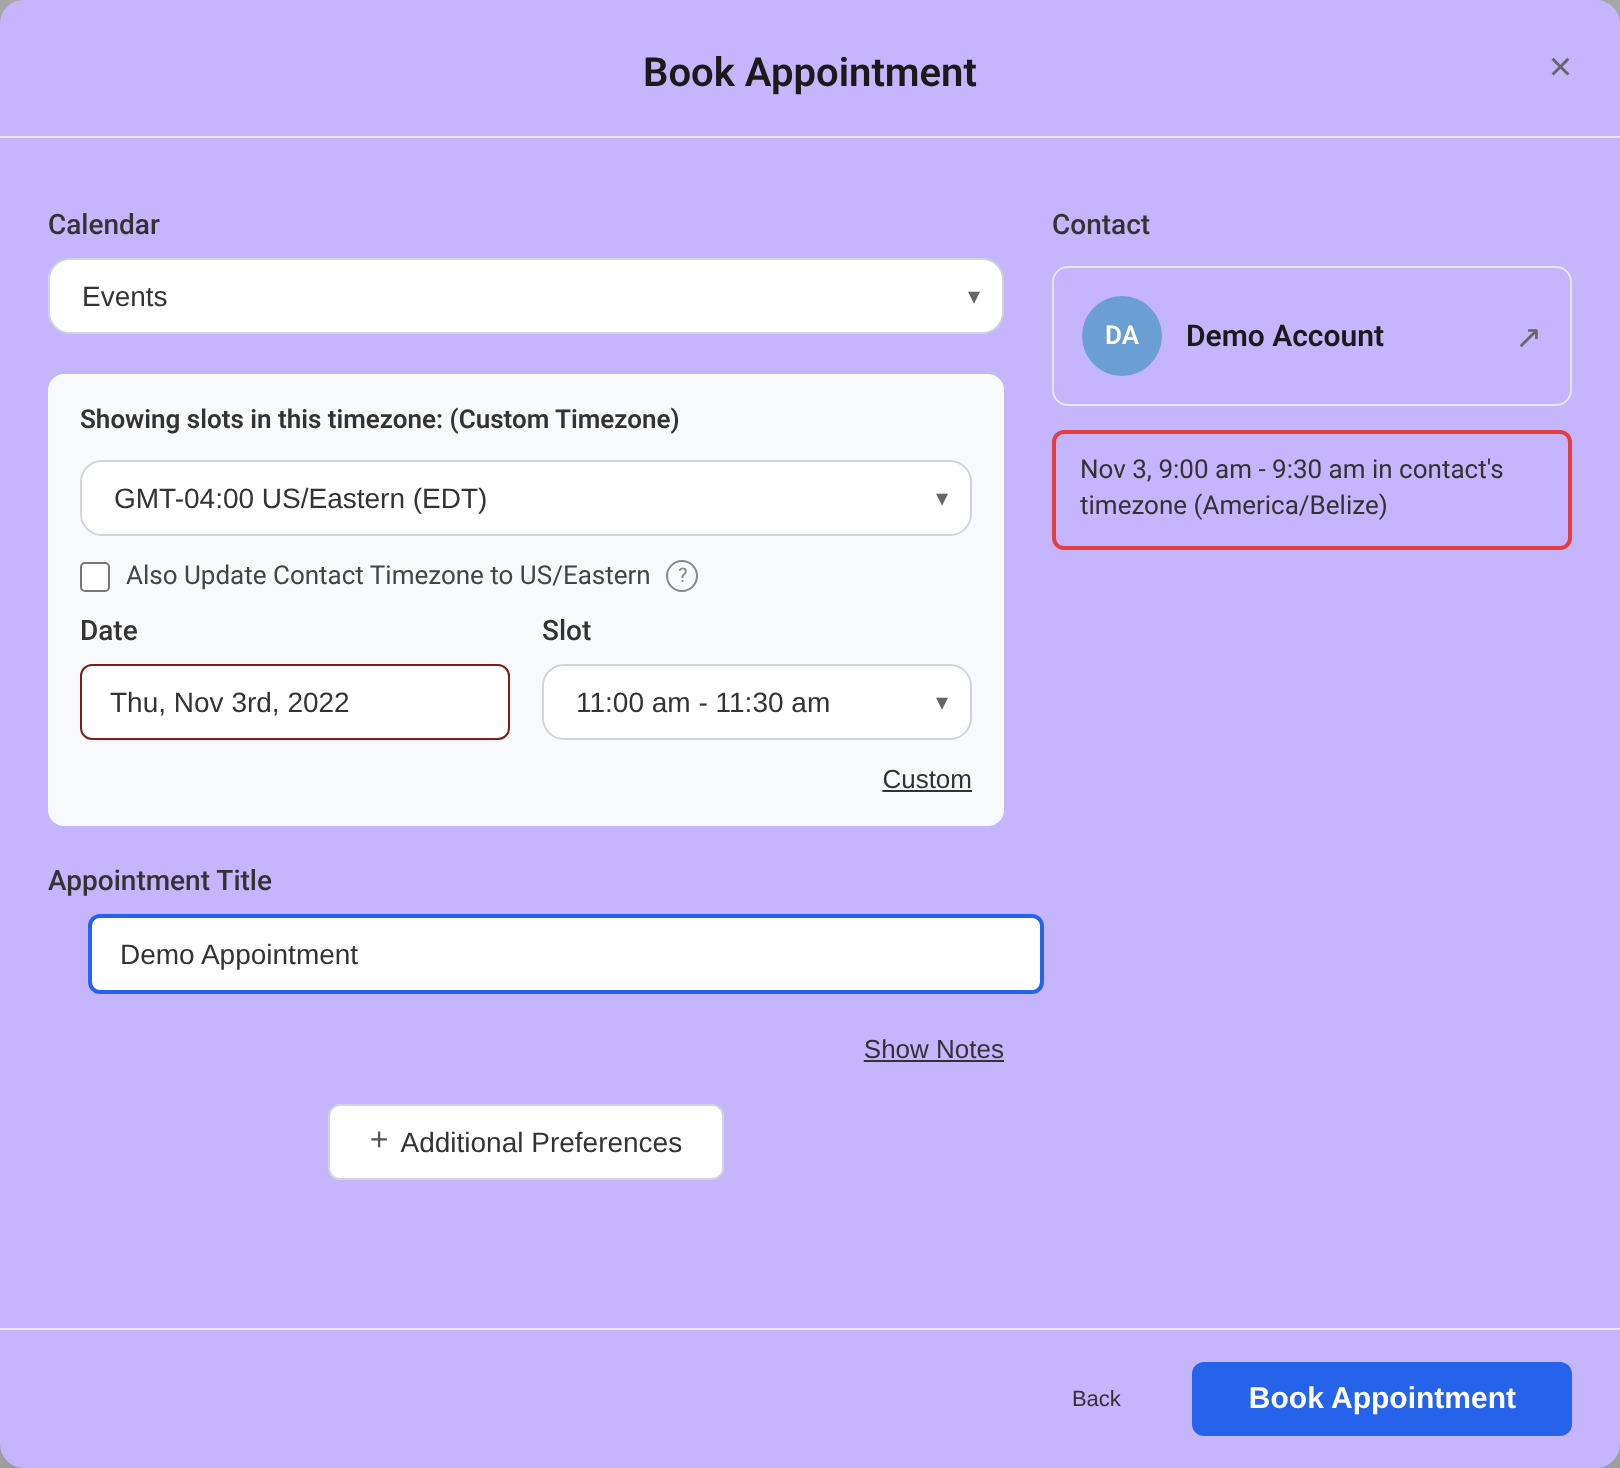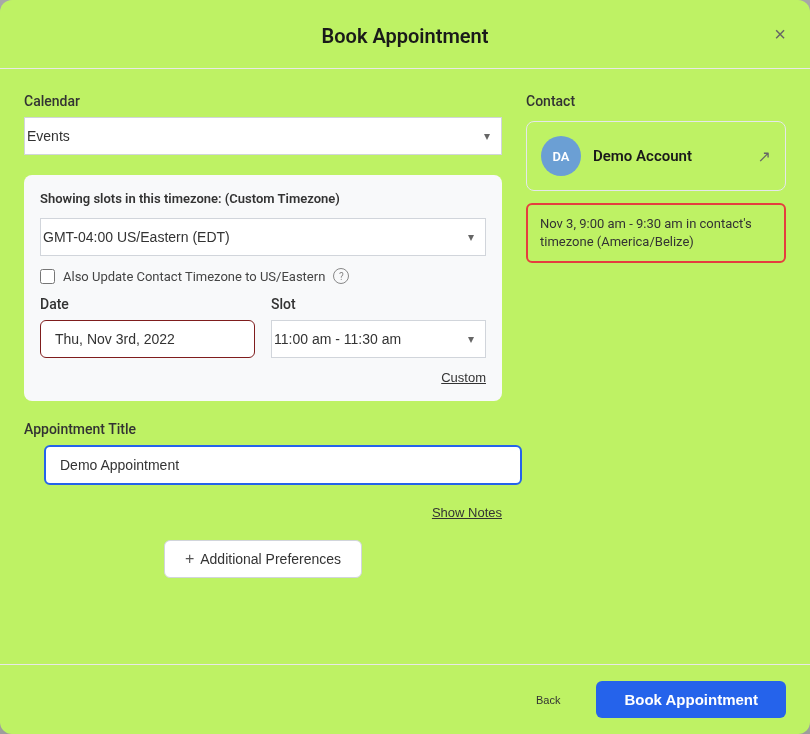--- a/index.html
+++ b/index.html
@@ -13,28 +13,29 @@
     }
     .modal-overlay {
       background: rgba(0,0,0,0.3);
       position: fixed;
       inset: 0;
       display: flex;
       justify-content: center;
       align-items: center;
     }
     .modal {
-      background: #bef264;
+      background: #c4b5fd;
       border-radius: 12px;
       width: 810px;
       min-height: 734px;
       display: flex;
       flex-direction: column;
       box-shadow: 0 20px 60px rgba(0,0,0,0.2);
       position: relative;
+      gap: 12px;
     }
     .modal-header {
       display: flex;
       justify-content: center;
       align-items: center;
       padding: 24px 24px 20px;
       border-bottom: 1px solid #e8e8e8;
       position: relative;
     }
     .modal-title {
@@ -81,23 +82,23 @@
     .field-label {
       font-size: 14px;
       font-weight: 500;
       color: #333;
     }
     .select-wrapper {
       position: relative;
     }
     .select-control {
       width: 100%;
-      padding: 10px 36px 10px 2px;
+      padding: 10px 36px 10px 16px;
       border: 1px solid #d1d5db;
-      border-radius: 0;
+      border-radius: 11px;
       font-size: 14px;
       color: #333;
       background: #fff;
       appearance: none;
       cursor: pointer;
     }
     .select-arrow {
       position: absolute;
       right: 12px;
       top: 50%;

